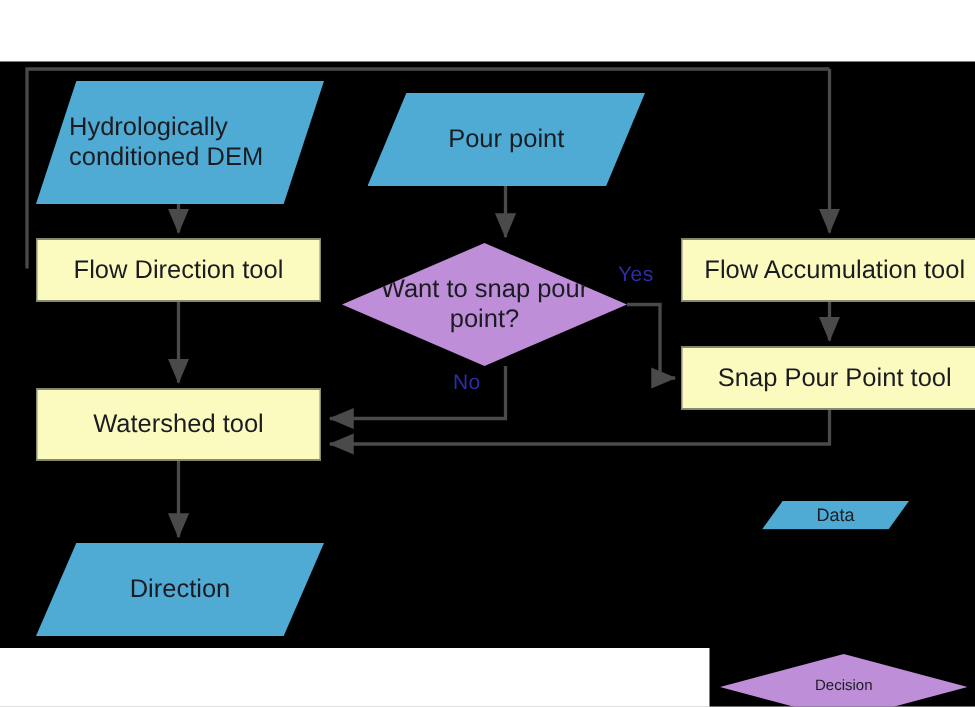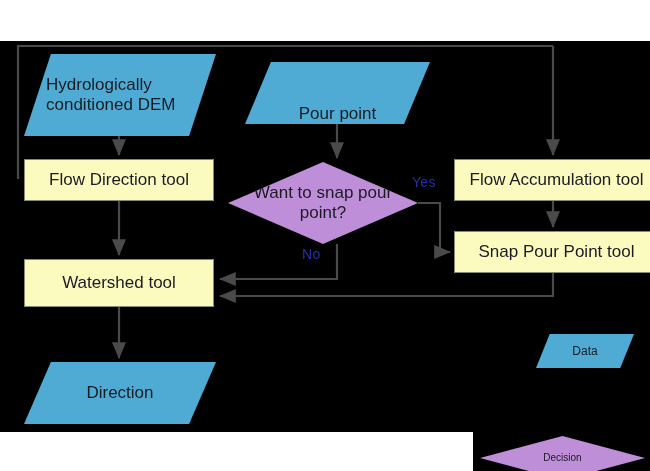--- a/index.html
+++ b/index.html
@@ -25,36 +25,36 @@
         clip-path:polygon(14% 0,100% 0,86% 100%,0% 100%);}
   
   .process{background:#FCFBBF;border:1px solid #8a8a70;justify-content:center;}
   
   .decision{background:#BE8ED8;
             clip-path:polygon(50% 0,100% 50%,50% 100%,0 50%);}
 
   
   #n-dem{left:24px;top:30px;width:192px;height:82px;font-size:17px;}
   #n-dem span{text-align:left;padding-left:22px;}
-  #n-pour{left:245px;top:38px;width:185px;height:62px;font-size:17px;align-items:flex-end;}
+  #n-pour{left:245px;top:38px;width:185px;height:62px;font-size:17px;}
   #n-flowdir{left:24px;top:135px;width:190px;height:42px;font-size:17px;}
   #n-flowacc{left:454px;top:135px;width:205px;height:42px;font-size:17px;}
   #n-snap{left:454px;top:207px;width:205px;height:42px;font-size:17px;}
   #n-watershedtool{left:24px;top:235px;width:190px;height:48px;font-size:17px;}
   #n-watershed{left:24px;top:338px;width:192px;height:62px;font-size:17px;}
   #n-decision{left:228px;top:138px;width:190px;height:82px;font-size:17px;text-align:center;}
 
   
   .edgelabel{position:absolute;font-size:14px;color:#2d2da8;
              letter-spacing:.3px;}
   #lbl-yes{left:412px;top:150px;}
   #lbl-no{left:302px;top:222px;}
 
   
-  #lg-data{left:536px;top:310px;width:98px;height:34px;font-size:12px;}
+  #lg-data{left:508px;top:310px;width:98px;height:19px;font-size:12px;}
   #lg-process{left:508px;top:352px;width:94px;height:31px;font-size:12px;}
   #lg-decision{left:480px;top:412px;width:165px;height:44px;font-size:10px;}
 </style>
 </head>
 <body>
 
 <div id="stage">
 
   <div class="canvas" id="canvas-main"></div>
   <div class="canvas" id="canvas-legend"></div>

